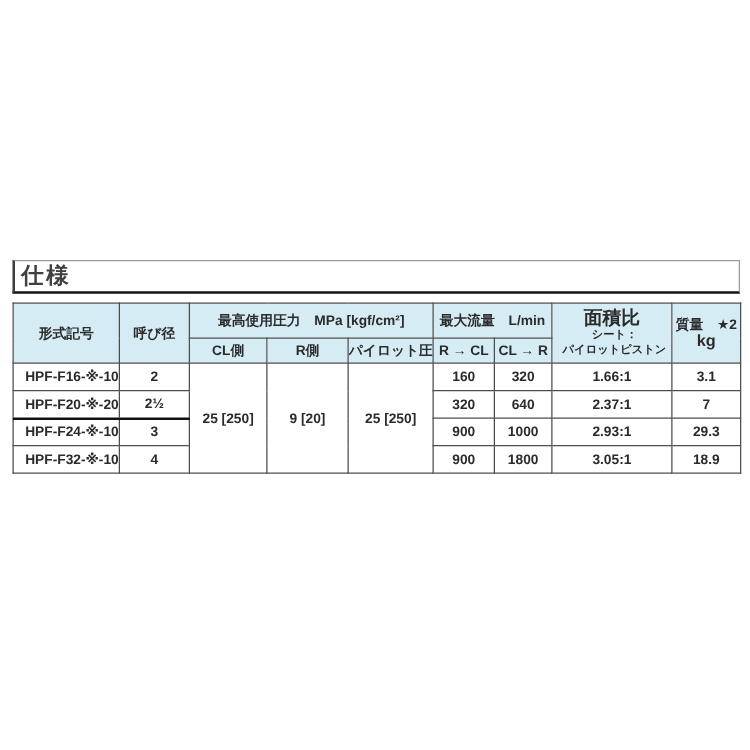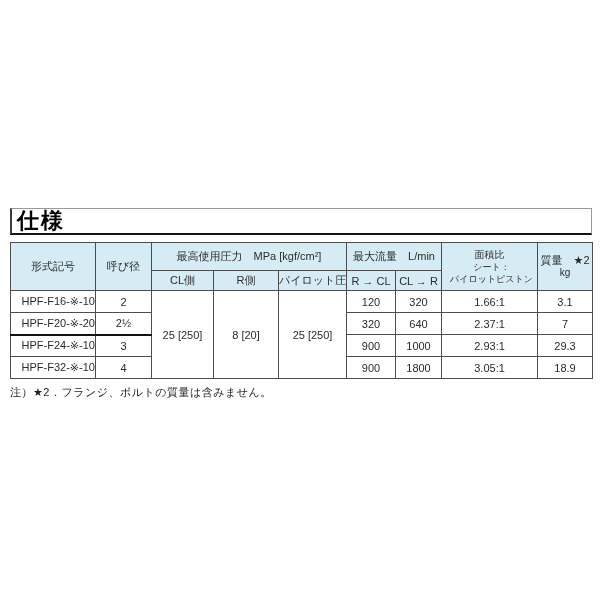--- a/index.html
+++ b/index.html
@@ -10,43 +10,43 @@
   }
   .spec { position:absolute; top:208px; left:10px; width:582px; }
 
   .section-header {
     box-sizing:border-box; width:582px; height:27px;
     border-top:1px solid #9a9a9a; border-right:1px solid #9a9a9a;
     border-left:2px solid #3c3c3c; border-bottom:2px solid #141414;
     background:#ffffff;
   }
   .section-title {
-    display:inline-block; font-size:22px; font-weight:bold; color:#000000;
+    display:inline-block; font-size:18px; font-weight:bold; color:#404040;
     line-height:23px; padding-left:5px; letter-spacing:2px;
   }
 
   table.spec-table {
     border-collapse:collapse; table-layout:fixed; width:582px; margin-top:7px;
     background:#ffffff;
   }
   .spec-table th, .spec-table td {
     box-sizing:border-box; border:1px solid #4d4d4d; padding:0;
-    font-size:11px; font-weight:normal; color:#2b2b2b;
+    font-size:11px; font-weight:bold; color:#2b2b2b;
     text-align:center; vertical-align:middle; overflow:hidden; white-space:nowrap;
   }
   .spec-table thead th { background:#d6ecf5; }
   .spec-table thead tr.h1 { height:28px; }
   .spec-table thead tr.h2 { height:20px; }
   .spec-table tbody tr { height:22px; }
   td.model-cell { text-align:right; padding-left:7px; }
   .area-head { line-height:12px; }
-  .area-head .l1 { display:block; font-size:10px; }
+  .area-head .l1 { display:block; font-size:15px; }
   .area-head .l2, .area-head .l3 { display:block; text-align:center; padding-left:4px; font-size:9px; }
   .mass-head .l1 { display:block; font-size:11px; line-height:13px; }
-  .mass-head .l2 { display:block; font-size:10px; line-height:12px; }
+  .mass-head .l2 { display:block; font-size:13px; line-height:12px; }
   tr.thick-sep td.sep { border-top:2px solid #111111;margin-top:23px; }
   .note {
     margin-top:6px; font-size:11px; color:#222222; letter-spacing:0.5px;
   }
 </style>
 </head>
 <body>
 
 <div class="canvas">
   <div class="spec">
@@ -89,23 +89,23 @@
           <th>パイロット圧力</th>
           <th>R → CL</th>
           <th>CL → R</th>
         </tr>
       </thead>
       <tbody>
         <tr>
           <td class="model-cell">HPF-F16-※-10</td>
           <td>2</td>
           <td rowspan="4">25 [250]</td>
-          <td rowspan="4">8 [20]</td>
+          <td rowspan="4">9 [20]</td>
           <td rowspan="4">25 [250]</td>
-          <td>120</td>
+          <td>160</td>
           <td>320</td>
           <td>1.66:1</td>
           <td>3.1</td>
         </tr>
         <tr>
           <td class="model-cell">HPF-F20-※-20</td>
           <td>2½</td>
           <td>320</td>
           <td>640</td>
           <td>2.37:1</td>
@@ -123,15 +123,14 @@
           <td class="model-cell">HPF-F32-※-10</td>
           <td>4</td>
           <td>900</td>
           <td>1800</td>
           <td>3.05:1</td>
           <td>18.9</td>
         </tr>
       </tbody>
     </table>
 
-    <div class="note">注）★2．フランジ、ボルトの質量は含みません。</div>
   </div>
 </div>
 
 </body></html>

